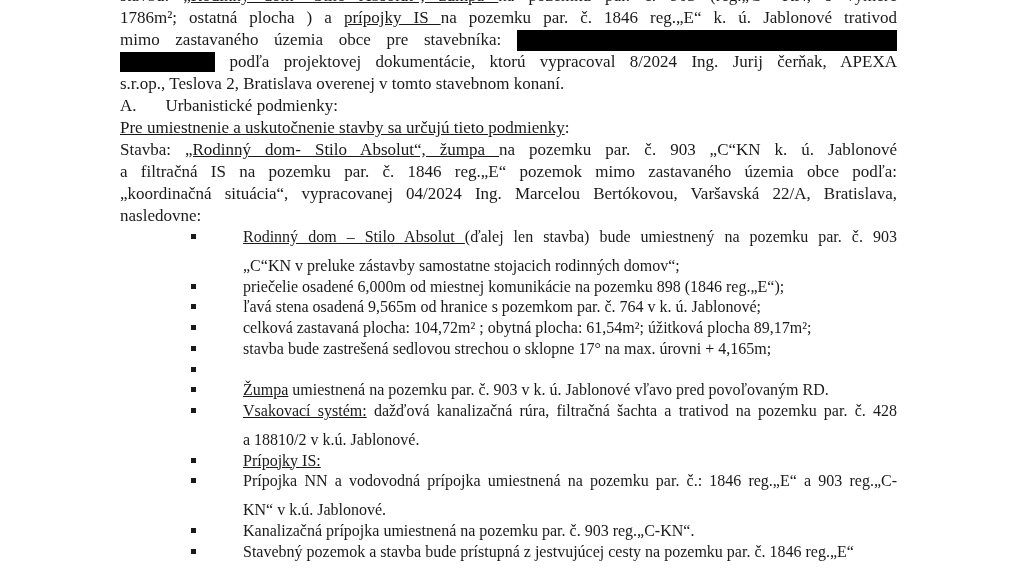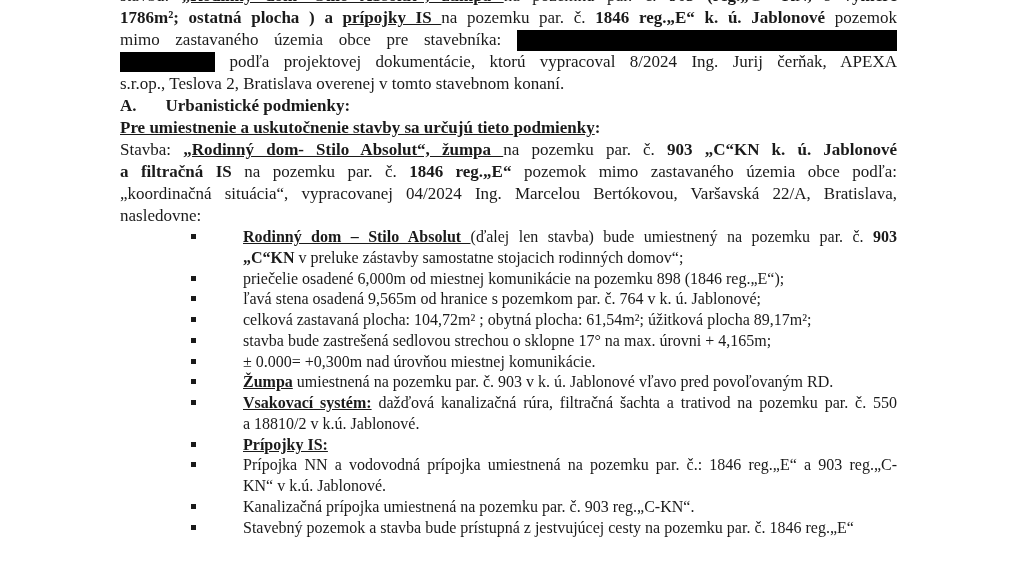--- a/index.html
+++ b/index.html
@@ -22,60 +22,60 @@
   }
   .para { font-size: 17px; line-height: 22px; height: 22px; }
   .bul  { font-size: 16px; line-height: 20.75px; height: 20.75px; }
   .justify {
     white-space: normal;
     text-align: justify;
     text-align-last: justify;
   }
   .clipped { margin-top: -15px; }
   .bullet { padding-left: 123px; }
-  .cont   { padding-left: 123px; }
+  .cont   { padding-left: 123px; margin-top: 8px; }
   .marker {
     position: absolute;
     left: 71px; top: 7px;
     width: 5px; height: 5px;
     background: #1a1a1a;
   }
-  .b { font-weight: 700; }
+  .b { font-weight: 400; }
   .u { text-decoration: underline; }
   .redact {
     display: inline-block;
     background: #000000;
     vertical-align: middle;
     margin-bottom: 2px;
   }
   .spacer { display: inline-block; }
 </style>
 </head>
 <body>
 
 <div class="page">
     <div class="line para justify clipped"><span class="run">stavbu: </span><span class="run b u">„Rodinný dom- Stilo Absolut“, žumpa </span><span class="run">na pozemku par. č. </span><span class="run b">903 (reg.„C“ KN, s výmere</span></div>
-    <div class="line para justify"><span class="run b">1786m²; ostatná plocha ) a </span><span class="run b u">prípojky IS </span><span class="run">na pozemku par. č. </span><span class="run b">1846 reg.„E“ k. ú. Jablonové </span><span class="run">pozemok</span></div>
+    <div class="line para justify"><span class="run b">1786m²; ostatná plocha ) a </span><span class="run b u">prípojky IS </span><span class="run">na pozemku par. č. </span><span class="run b">1846 reg.„E“ k. ú. Jablonové </span><span class="run">trativod</span></div>
     <div class="line para justify"><span class="run">mimo zastavaného územia obce pre stavebníka: </span><span class="redact" style="width: 380px; height: 21px;"></span></div>
     <div class="line para justify"><span class="redact" style="width: 95px; height: 20px;"></span><span class="run"> podľa projektovej dokumentácie, ktorú vypracoval 8/2024 Ing. Jurij čerňak, APEXA</span></div>
     <div class="line para"><span class="run">s.r.op., Teslova 2, Bratislava overenej v tomto stavebnom konaní.</span></div>
     <div class="line para"><span class="run b">A.</span><span class="spacer" style="width: 29px;"></span><span class="run b">Urbanistické podmienky:</span></div>
     <div class="line para"><span class="run b u">Pre umiestnenie a uskutočnenie stavby sa určujú tieto podmienky</span><span class="run b">:</span></div>
     <div class="line para justify"><span class="run">Stavba: </span><span class="run b u">„Rodinný dom- Stilo Absolut“, žumpa </span><span class="run">na pozemku par. č. </span><span class="run b">903 „C“KN k. ú. Jablonové</span></div>
     <div class="line para justify"><span class="run b">a filtračná IS </span><span class="run">na pozemku par. č. </span><span class="run b">1846 reg.„E“ </span><span class="run">pozemok mimo zastavaného územia obce podľa:</span></div>
     <div class="line para justify"><span class="run">„koordinačná situácia“, vypracovanej 04/2024 Ing. Marcelou Bertókovou, Varšavská 22/A, Bratislava,</span></div>
     <div class="line para"><span class="run">nasledovne:</span></div>
     <div class="line bul justify bullet"><span class="marker"></span><span class="run b u">Rodinný dom – Stilo Absolut </span><span class="run">(ďalej len stavba) bude umiestnený na pozemku par. č. </span><span class="run b">903</span></div>
     <div class="line bul cont"><span class="run b">„C“KN </span><span class="run">v preluke zástavby samostatne stojacich rodinných domov“;</span></div>
     <div class="line bul bullet"><span class="marker"></span><span class="run">priečelie osadené 6,000m od miestnej komunikácie na pozemku 898 (1846 reg.„E“);</span></div>
     <div class="line bul bullet"><span class="marker"></span><span class="run">ľavá stena osadená 9,565m od hranice s pozemkom par. č. 764 v k. ú. Jablonové;</span></div>
     <div class="line bul bullet"><span class="marker"></span><span class="run">celková zastavaná plocha: 104,72m² ; obytná plocha: 61,54m²; úžitková plocha 89,17m²;</span></div>
     <div class="line bul bullet"><span class="marker"></span><span class="run">stavba bude zastrešená sedlovou strechou o sklopne 17° na max. úrovni + 4,165m;</span></div>
-    <div class="line bul bullet"><span class="marker"></span><span class="run">± 0.000= +0,300m nad úrovňou miestnej komunikácie.</span></div>
+    <div class="line bul bullet"><span class="marker"></span></div>
     <div class="line bul bullet"><span class="marker"></span><span class="run b u">Žumpa</span><span class="run"> umiestnená na pozemku par. č. 903 v k. ú. Jablonové vľavo pred povoľovaným RD.</span></div>
-    <div class="line bul justify bullet"><span class="marker"></span><span class="run b u">Vsakovací systém:</span><span class="run"> dažďová kanalizačná rúra, filtračná šachta a trativod na pozemku par. č. 550</span></div>
+    <div class="line bul justify bullet"><span class="marker"></span><span class="run b u">Vsakovací systém:</span><span class="run"> dažďová kanalizačná rúra, filtračná šachta a trativod na pozemku par. č. 428</span></div>
     <div class="line bul cont"><span class="run">a 18810/2 v k.ú. Jablonové.</span></div>
     <div class="line bul bullet"><span class="marker"></span><span class="run b u">Prípojky IS:</span></div>
     <div class="line bul justify bullet"><span class="marker"></span><span class="run">Prípojka NN a vodovodná prípojka umiestnená na pozemku par. č.: 1846 reg.„E“ a 903 reg.„C-</span></div>
     <div class="line bul cont"><span class="run">KN“ v k.ú. Jablonové.</span></div>
     <div class="line bul bullet"><span class="marker"></span><span class="run">Kanalizačná prípojka umiestnená na pozemku par. č. 903 reg.„C-KN“.</span></div>
     <div class="line bul bullet"><span class="marker"></span><span class="run">Stavebný pozemok a stavba bude prístupná z jestvujúcej cesty na pozemku par. č. 1846 reg.„E“</span></div>
   </div>
 
 </body></html>

